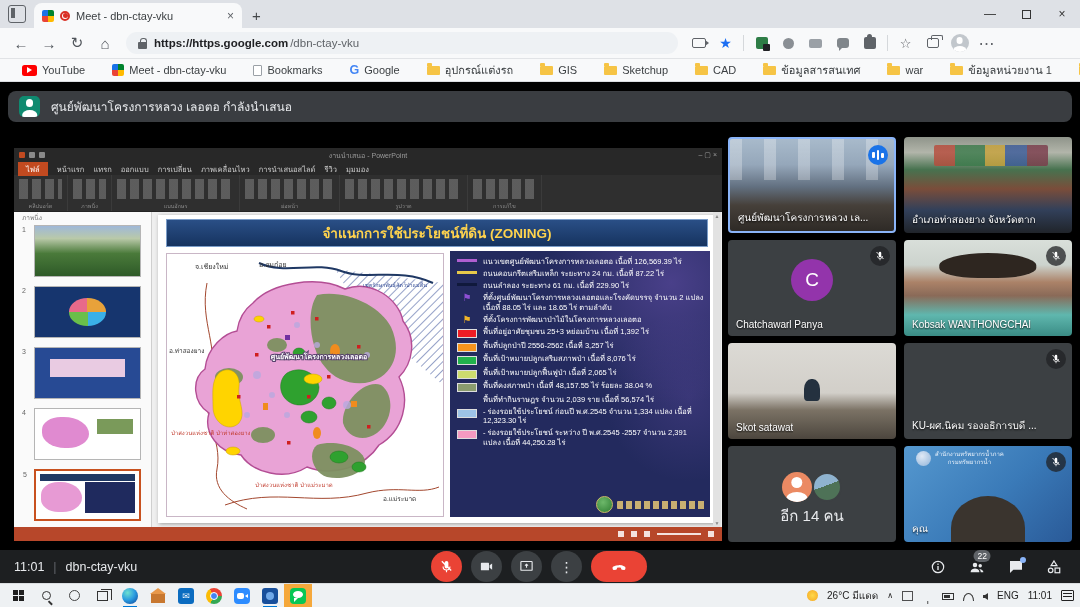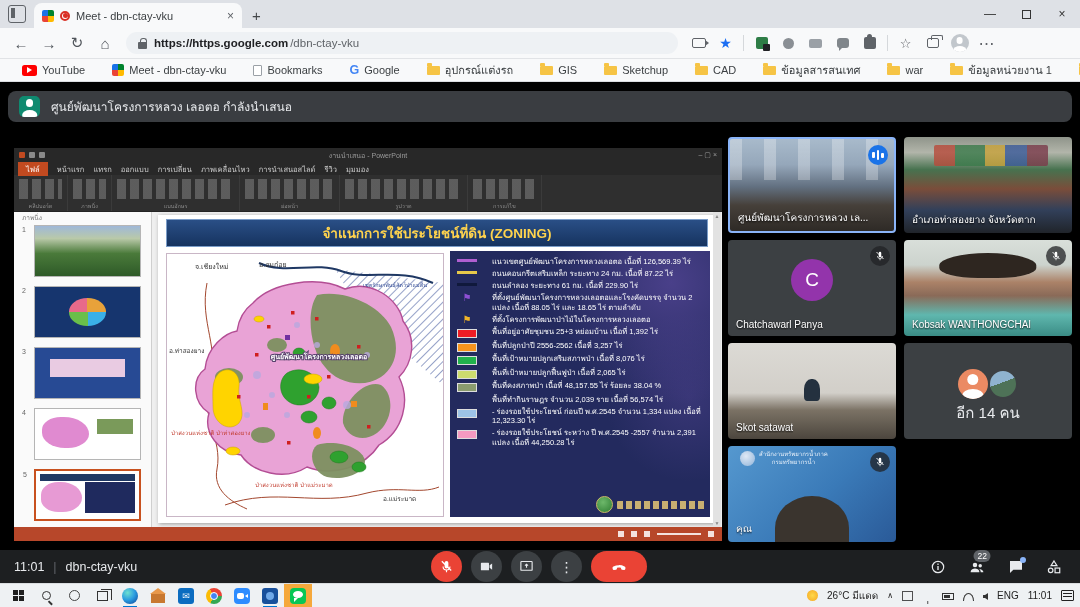--- a/index.html
+++ b/index.html
@@ -100,21 +100,21 @@
   .ppt-status{position:absolute;bottom:0;left:0;right:0;height:14px;background:#b7472a;display:flex;align-items:center;justify-content:flex-end;gap:7px;padding-right:8px;}
   .stm{width:6px;height:6px;background:rgba(255,255,255,.85);}
   .stm.line{width:44px;height:2px;}
 
   
   .slide{position:absolute;left:6px;top:3px;width:558px;height:308px;background:#fff;box-shadow:1px 1px 4px rgba(0,0,0,.35);}
   .stitle{position:absolute;left:8px;right:8px;top:4px;height:28px;background:linear-gradient(#2a4f86,#16335f);border:1px solid #7a9cc8;display:flex;align-items:center;justify-content:center;font-size:13.5px;font-weight:bold;color:#ffd34d;}
   .smap{position:absolute;left:8px;top:38px;width:278px;bottom:6px;background:#fff;border:1px solid #c9b6c6;}
   .smap svg{width:100%;height:100%;}
   .slegend{position:absolute;left:292px;right:6px;top:36px;bottom:6px;background:radial-gradient(circle at 85% 12%,rgba(120,90,190,.45),transparent 38%),radial-gradient(circle at 92% 55%,rgba(120,90,190,.25),transparent 30%),#232a5e;padding:6px 5px 4px 7px;overflow:hidden;}
-  .lrow{display:flex;gap:15px;margin-bottom:2.5px;}
+  .lrow{display:flex;gap:6px;margin-bottom:2.5px;}
   .sw{flex:0 0 20px;margin-top:2px;}
   .sw.line{height:2.5px;}
   .sw.box{height:9px;border:0.5px solid #ddd;}
   .sw.flagg{background:none;font-size:10px;line-height:10px;text-align:center;margin-top:0;}
   .sw.nonee{border:none;background:none;}
   .ltx{font-size:7.5px;line-height:9.5px;color:#fff;}
   .lfooter{position:absolute;right:5px;bottom:4px;display:flex;align-items:center;gap:4px;}
   .lflogo{width:17px;height:17px;border-radius:50%;background:radial-gradient(circle at 40% 35%,#6db86a,#2e7d32);border:1.5px solid #cdb969;}
   .lftext{width:88px;height:8px;background:repeating-linear-gradient(90deg,rgba(255,220,120,.75) 0 6px,transparent 6px 9px);border-radius:1px;}
 
@@ -577,20 +577,30 @@
               <path fill="#fff" d="M12 14.5a2.5 2.5 0 0 0 2.5-2.5V6a2.5 2.5 0 0 0-5 0v6a2.5 2.5 0 0 0 2.5 2.5z"></path>
               <path fill="none" stroke="#fff" stroke-width="1.6" d="M7 12a5 5 0 0 0 10 0M12 17v3.5"></path>
               <line x1="5" y1="4" x2="19" y2="18" stroke="#fff" stroke-width="1.8"></line>
             </svg>
           </span>
         <span class="tname">Kobsak WANTHONGCHAI</span>
       </div>
       <div class="tile t-e">
         <span class="tname">Skot satawat</span>
       </div>
+      <div class="tile t-f">
+        <span class="micoff">
+            <svg width="12" height="12" viewBox="0 0 24 24">
+              <path fill="#fff" d="M12 14.5a2.5 2.5 0 0 0 2.5-2.5V6a2.5 2.5 0 0 0-5 0v6a2.5 2.5 0 0 0 2.5 2.5z"></path>
+              <path fill="none" stroke="#fff" stroke-width="1.6" d="M7 12a5 5 0 0 0 10 0M12 17v3.5"></path>
+              <line x1="5" y1="4" x2="19" y2="18" stroke="#fff" stroke-width="1.8"></line>
+            </svg>
+          </span>
+        <span class="tname">KU-ผศ.นิคม รองอธิการบดี ...</span>
+      </div>
       <div class="tile t-g">
         <span class="g1 pers"></span>
         <span class="g2"></span>
         <span class="tmore">อีก 14 คน</span>
       </div>
       <div class="tile t-h">
         <span class="orgbox">
           <span class="orglogo"></span>
           <span class="orgtxt"><span>สำนักงานทรัพยากรน้ำภาค</span><br><span>กรมทรัพยากรน้ำ</span></span>
         </span>

